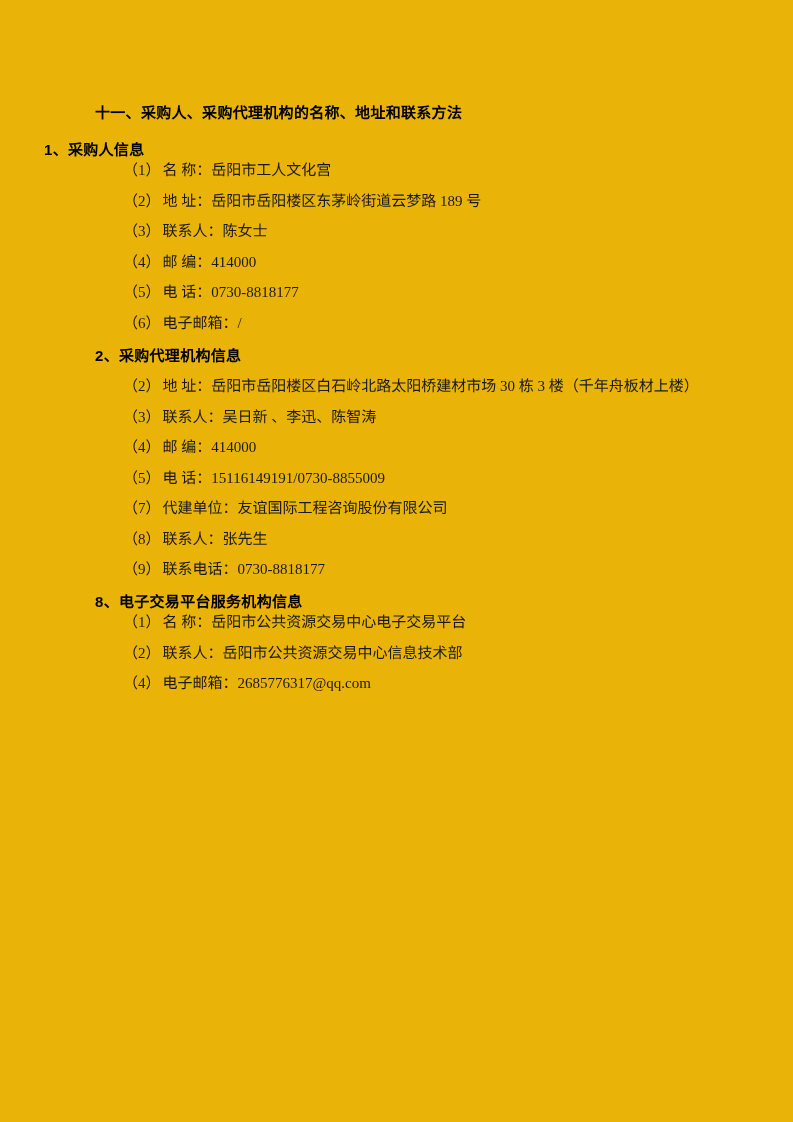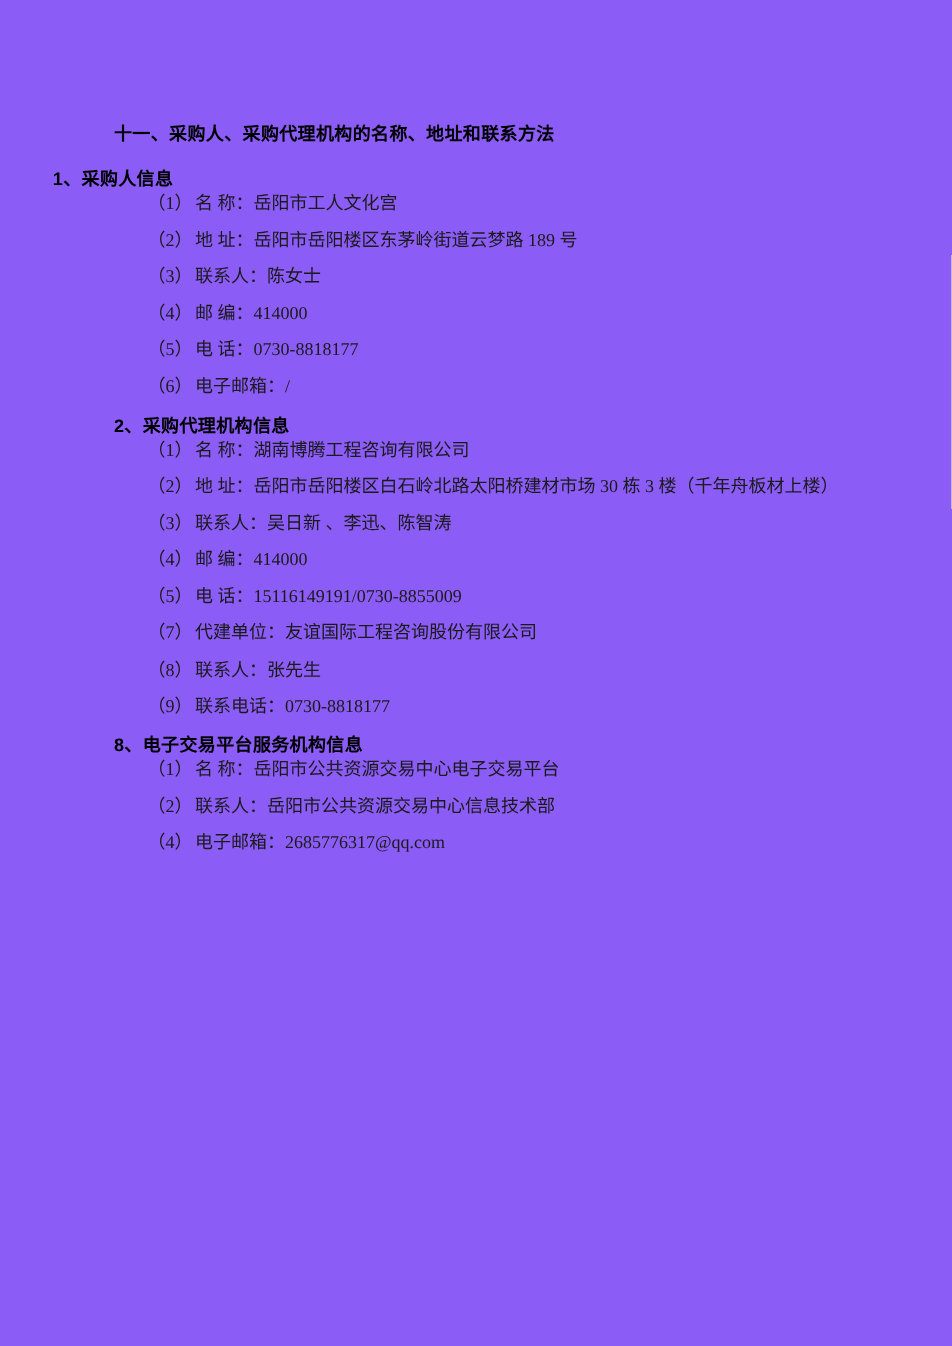--- a/index.html
+++ b/index.html
@@ -1,20 +1,20 @@
 <!DOCTYPE html>
 <html lang="zh-CN"><head>
 <meta charset="utf-8">
 <style>
   html, body { margin: 0; padding: 0; background: #ffffff; }
   .page {
     position: relative;
     width: 793px;
     height: 1122px;
-    background: #8b5cf6;
+    background: #eab308;
     overflow: hidden;
     color: #1a1a1a;
   }
   .doc-heading {
     font-family: "Liberation Sans", sans-serif;
     font-weight: bold;
     font-size: 15px;
     line-height: 20px;
     color: #000000;
     margin: 103px 0 0 95px;
@@ -52,21 +52,20 @@
 
   <p class="row lead"><span class="num">（1）</span><span>名 称：</span><span>岳阳市工人文化宫</span></p>
   <p class="row"><span class="num">（2）</span><span>地 址：</span><span>岳阳市岳阳楼区东茅岭街道云梦路 189 号</span></p>
   <p class="row"><span class="num">（3）</span><span>联系人：</span><span>陈女士</span></p>
   <p class="row"><span class="num">（4）</span><span>邮 编：</span><span>414000</span></p>
   <p class="row"><span class="num">（5）</span><span>电 话：</span><span>0730-8818177</span></p>
   <p class="row"><span class="num">（6）</span><span>电子邮箱：</span><span>/</span></p>
 
   <h2 class="section-title">2、采购代理机构信息</h2>
 
-  <p class="row lead"><span class="num">（1）</span><span>名 称：</span><span>湖南博腾工程咨询有限公司</span></p>
   <p class="row"><span class="num">（2）</span><span>地 址：</span><span>岳阳市岳阳楼区白石岭北路太阳桥建材市场 30 栋 3 楼（千年舟板材上楼）</span></p>
   <p class="row"><span class="num">（3）</span><span>联系人：</span><span>吴日新 、李迅、陈智涛</span></p>
   <p class="row"><span class="num">（4）</span><span>邮 编：</span><span>414000</span></p>
   <p class="row"><span class="num">（5）</span><span>电 话：</span><span>15116149191/0730-8855009</span></p>
   <p class="row"><span class="num">（7）</span><span>代建单位：</span><span>友谊国际工程咨询股份有限公司</span></p>
   <p class="row"><span class="num">（8）</span><span>联系人：</span><span>张先生</span></p>
   <p class="row"><span class="num">（9）</span><span>联系电话：</span><span>0730-8818177</span></p>
 
   <h2 class="section-title">8、电子交易平台服务机构信息</h2>
 

